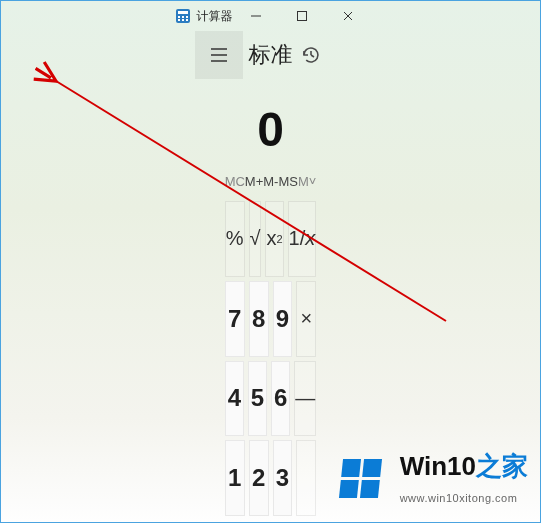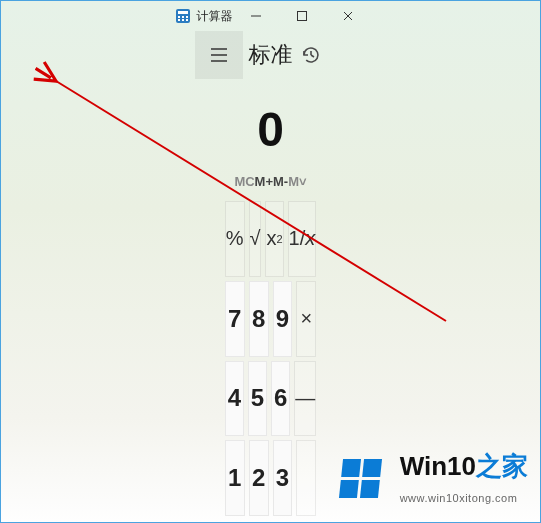--- a/index.html
+++ b/index.html
@@ -36,21 +36,20 @@
   .history-btn { width:36px; height:36px; display:flex; align-items:center; justify-content:center; }
   .history-btn svg { stroke:#4a4a4a; stroke-width:1.6; fill:none; }
   .display {
     height:84px; display:flex; align-items:flex-end; justify-content:flex-end;
     padding:0 14px 6px 14px;
     font-size:48px; font-weight:600; color:#111;
   }
   .mem-row {
     height:36px; display:flex;
     padding:0 6px;
-    font-weight:bold;
   }
   .mem-cell {
     flex:1; display:flex; align-items:center; justify-content:center;
     font-size:13px; color:#888;
   }
   .mem-cell.enabled { color:#444; }
   .grid {
     flex:1; display:flex; flex-direction:column;
     padding:0 4px 4px 4px;
   }
@@ -142,20 +141,21 @@
   </div>
 
   <div class="display">
     <span>0</span>
   </div>
 
   <div class="mem-row">
     <div class="mem-cell">MC</div>
     <div class="mem-cell enabled">M+</div>
     <div class="mem-cell enabled">M-</div>
+    <div class="mem-cell enabled">MS</div>
     <div class="mem-cell">M˅</div>
   </div>
 
   <div class="grid">
     <div class="grow">
       <div class="cell op">%</div>
       <div class="cell op">√</div>
       <div class="cell op sq">
           <span>x</span>
           <sup>2</sup>

